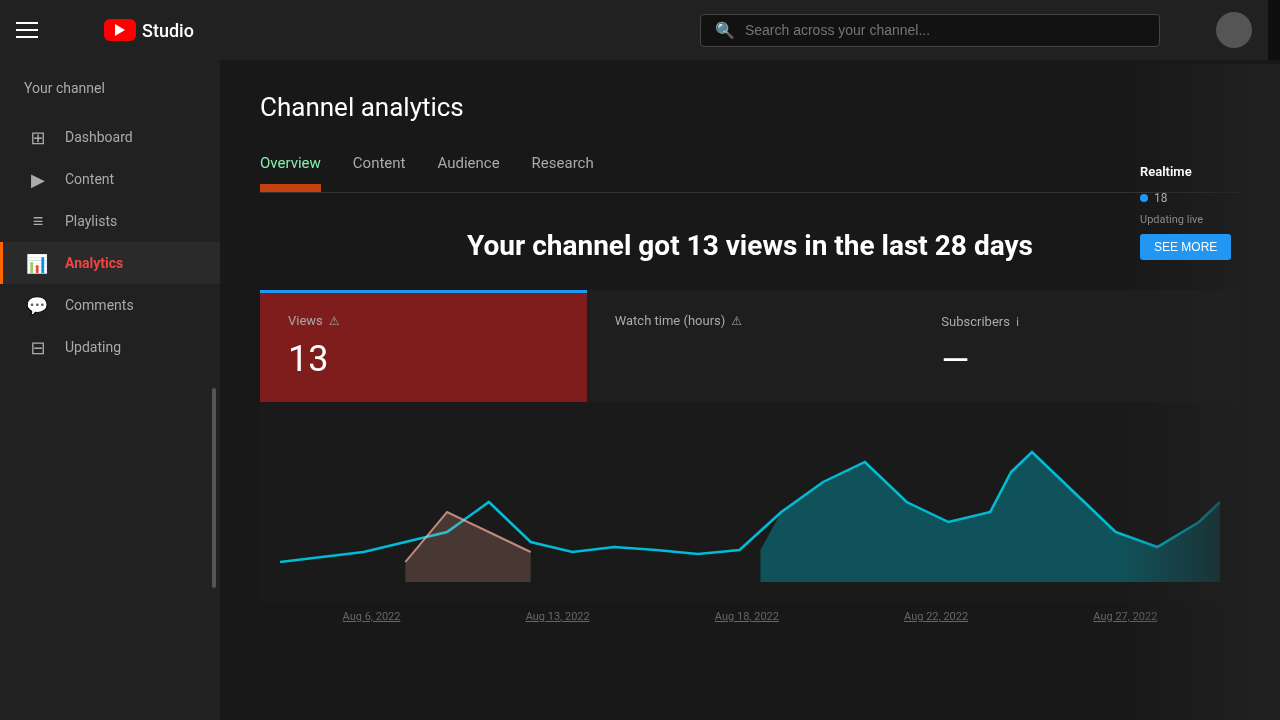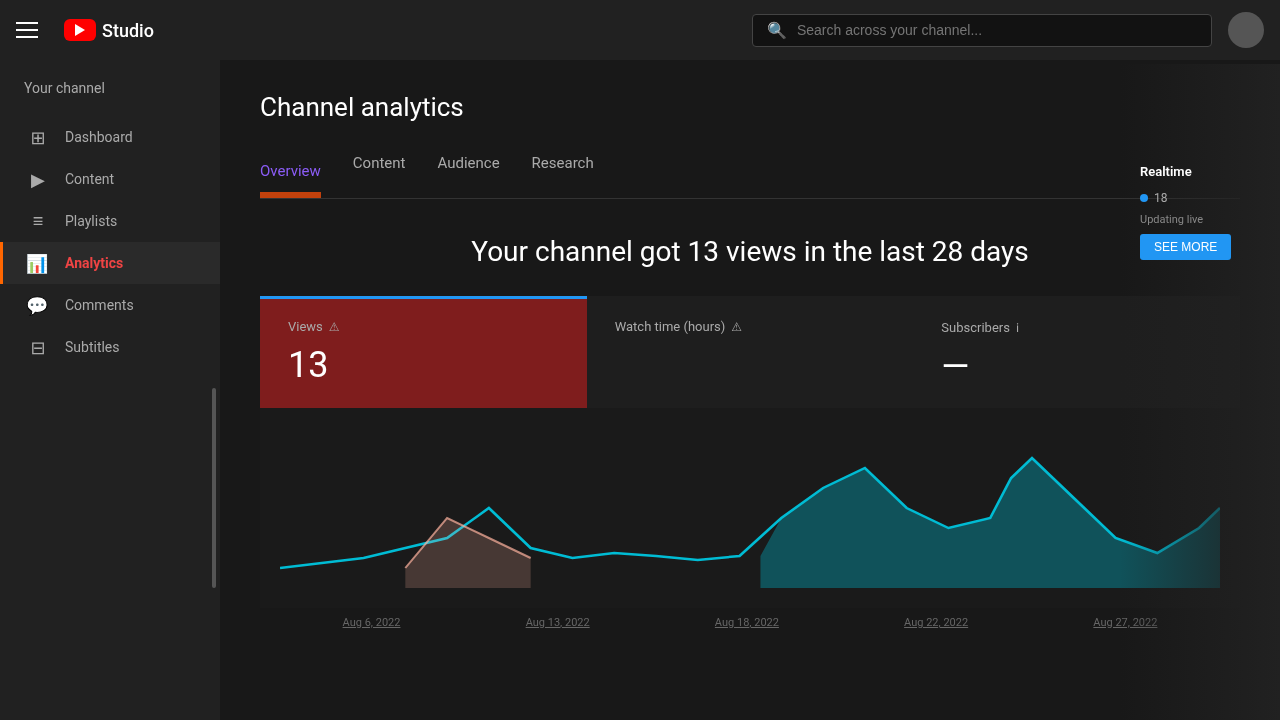--- a/index.html
+++ b/index.html
@@ -10,27 +10,28 @@
       font-family: 'Roboto', Arial, sans-serif;
       color: #fff;
       overflow: hidden;
     }
 
     
     .top-nav {
       position: fixed;
       top: 0;
       left: 0;
-      right: 0;
+      right: 12px;
       height: 60px;
       background: #212121;
       display: flex;
       align-items: center;
       padding: 0 16px;
       z-index: 100;
+      gap: 40px;
     }
     .hamburger {
       width: 36px;
       height: 36px;
       display: flex;
       flex-direction: column;
       justify-content: center;
       gap: 5px;
       cursor: pointer;
       margin-right: 12px;
@@ -189,29 +190,28 @@
       margin-bottom: 36px;
     }
     .tab {
       padding: 8px 0 12px;
       font-size: 15px;
       color: #aaa;
       cursor: pointer;
       border-bottom: 3px solid transparent;
     }
     .tab.active {
-      color: #8b5cf6;
-      border-bottom: 6px solid #c2410c;
-      margin-top: 8px;
+      color: #86efac;
+      border-bottom: 8px solid #c2410c;
     }
 
     
     .hero-text {
       font-size: 28px;
-      font-weight: 400;
+      font-weight: 700;
       color: #fff;
       text-align: center;
       margin-bottom: 28px;
     }
 
     
     .metrics-row {
       display: flex;
       margin-bottom: 0;
     }
@@ -351,21 +351,21 @@
     <div class="nav-item active">
       <span class="nav-icon">📊</span>
       <span class="nav-label">Analytics</span>
     </div>
     <div class="nav-item">
       <span class="nav-icon">💬</span>
       <span class="nav-label">Comments</span>
     </div>
     <div class="nav-item">
       <span class="nav-icon">⊟</span>
-      <span class="nav-label">Subtitles</span>
+      <span class="nav-label">Updating</span>
     </div>
 
     <div class="scrollbar"></div>
   </aside>
 
   <main class="main">
     <h1 class="page-title">Channel analytics</h1>
 
     <div class="tabs">
       <div class="tab active">Overview</div>

